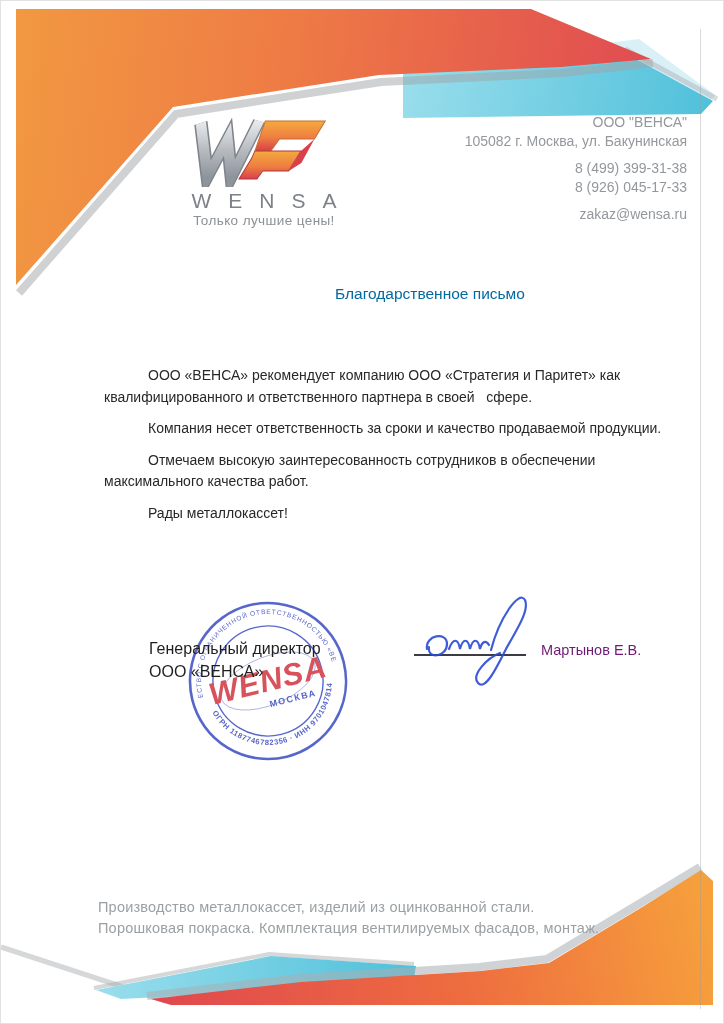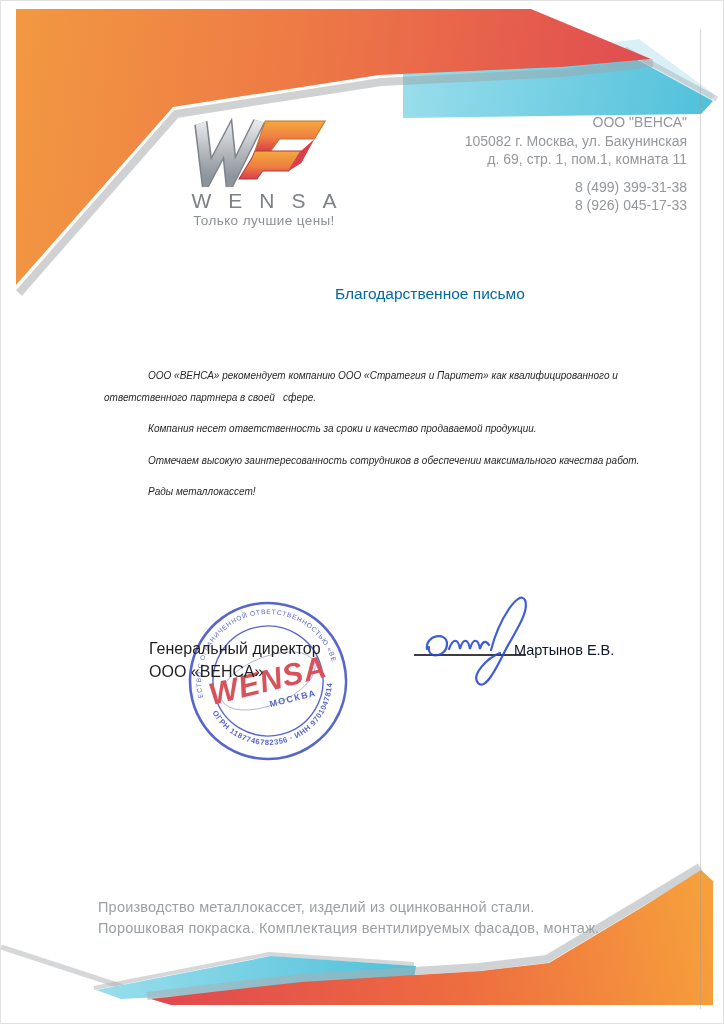--- a/index.html
+++ b/index.html
@@ -21,29 +21,29 @@
   .logo-block{left:168px;top:112px;width:190px;text-align:center;}
   .logo-name{margin-top:2px;font-size:21px;color:#7d8288;letter-spacing:17px;text-indent:17px;font-weight:400;}
   .logo-tagline{font-size:13.5px;color:#8c9196;letter-spacing:.4px;}
 
   
   .contact-block{right:36px;top:112px;width:330px;text-align:right;color:#94989c;font-size:14px;line-height:18.5px;}
   .contact-block .gap{height:9px;}
 
   
   .letter-title{left:334px;top:284px;font-size:15.5px;color:#0369a1;}
-  .letter-body{left:103px;top:364px;width:560px;color:#282828;font-size:10px;line-height:21.5px;font-style:italic;}
+  .letter-body{left:103px;top:364px;width:560px;color:#282828;font-size:14px;line-height:21.5px;}
   .letter-body p{margin:0 0 10px 0;text-indent:44px;white-space:pre-wrap;}
 
   
   .signer-block{left:148px;top:636px;font-size:16px;line-height:23px;color:#1f1f1f;z-index:5;}
   .stamp-svg{left:183px;top:596px;z-index:4;opacity:.85;}
   .signature-svg{left:412px;top:586px;z-index:4;}
   .signature-line{left:413px;top:653px;width:112px;height:2px;background:#3c3c47;z-index:3;}
-  .signer-name{left:513px;top:641px;font-size:14.5px;color:#0f172a;z-index:5;}
+  .signer-name{left:540px;top:641px;font-size:14.5px;color:#701a75;z-index:5;}
 
   
   .footer-block{left:97px;top:896px;font-size:14.5px;line-height:20.5px;color:#9aa0a3;letter-spacing:.2px;z-index:5;}
 </style>
 </head>
 <body>
 
 <div class="page">
 
   <svg class="abs deco-top" width="724" height="360" viewBox="0 0 724 360">
@@ -112,25 +112,25 @@
         <polygon points="128,38 139,26 131,50 120,58" fill="#D9404A"></polygon>
       </g>
     </svg>
     <div class="logo-name">WENSA</div>
     <div class="logo-tagline">Только лучшие цены!</div>
   </div>
 
   <div class="abs contact-block">
     <div>ООО  "ВЕНСА"</div>
     <div>105082 г. Москва, ул. Бакунинская</div>
-    <div>д. 69, стр. 1, пом.1, комната 11</div>
     <div class="gap"></div>
     <div>8 (499) 399-31-38</div>
     <div>8 (926) 045-17-33</div>
     <div class="gap"></div>
+    <div>zakaz@wensa.ru</div>
   </div>
 
   <div class="abs letter-title">Благодарственное письмо</div>
 
   <div class="abs letter-body">
     <p>ООО «ВЕНСА» рекомендует компанию ООО «Стратегия и Паритет» как квалифицированного и ответственного партнера в своей   сфере.</p>
     <p>Компания несет ответственность за сроки и качество продаваемой продукции.</p>
     <p>Отмечаем высокую заинтересованность сотрудников в обеспечении максимального качества работ.</p>
     <p>Рады металлокассет!</p>
   </div>

